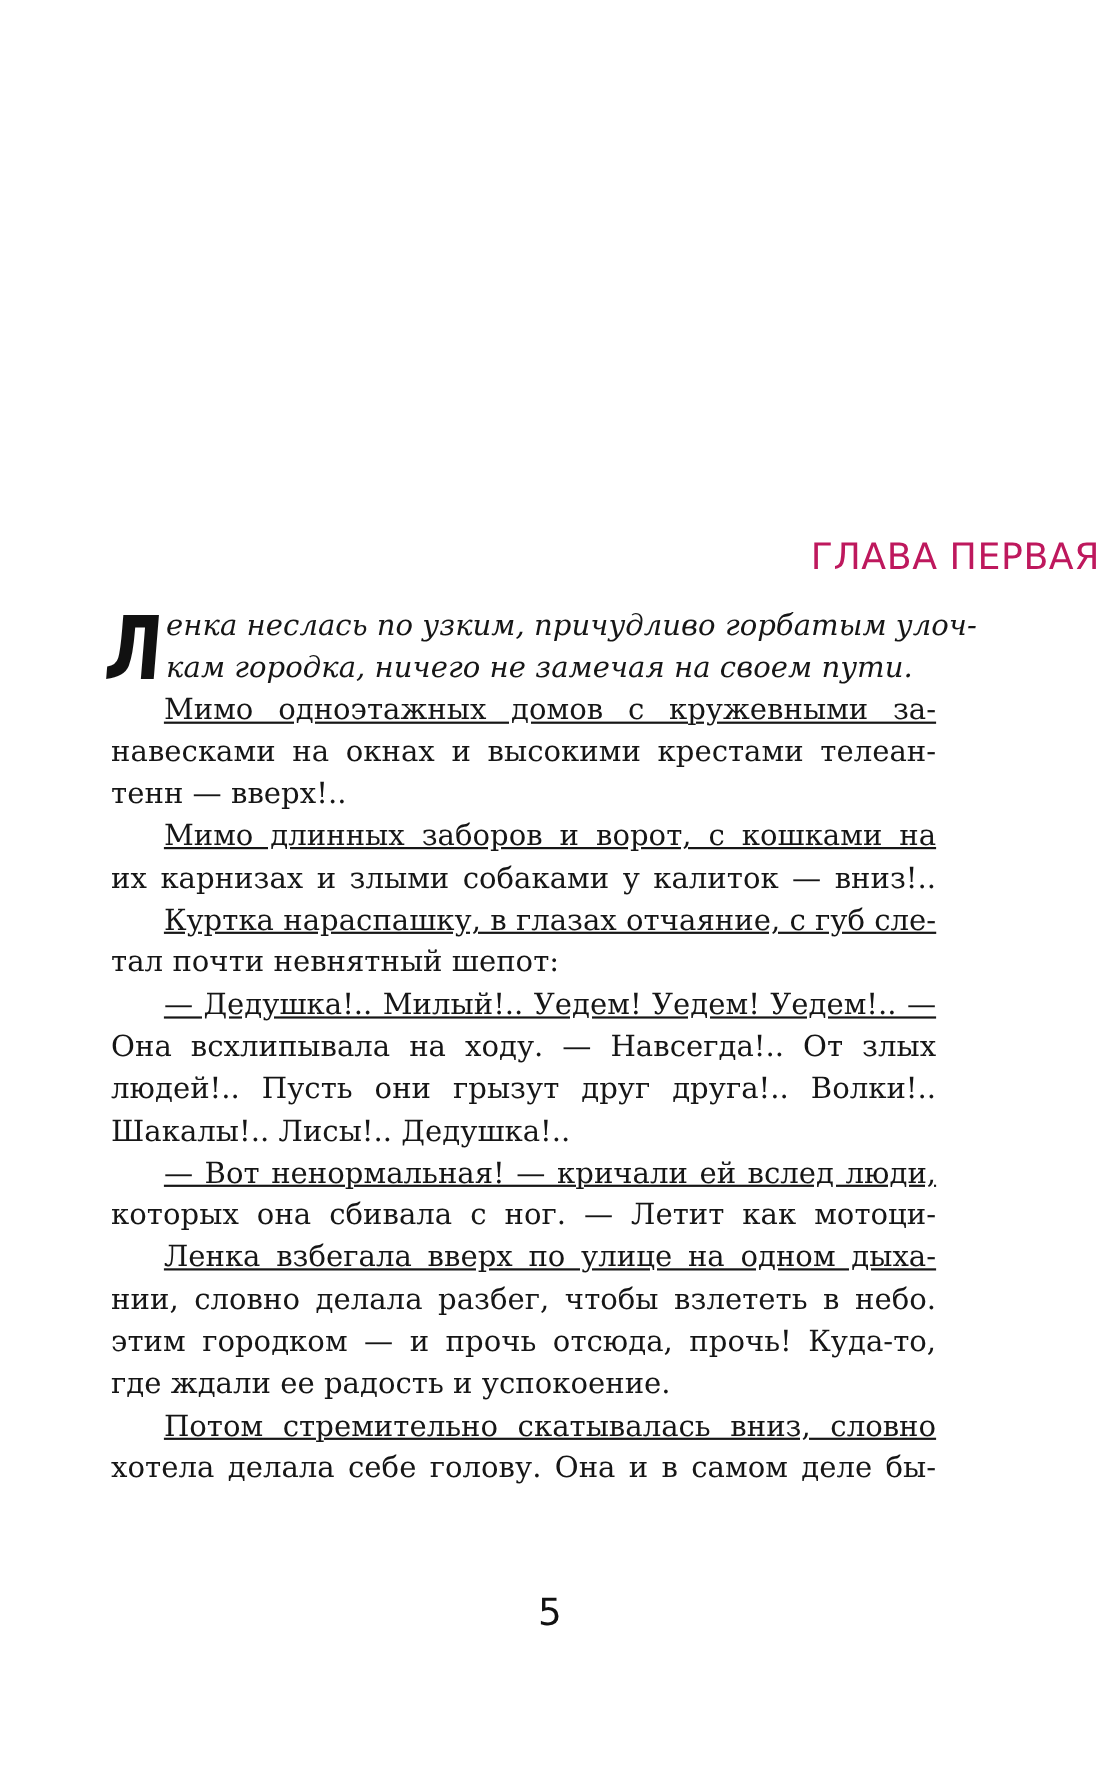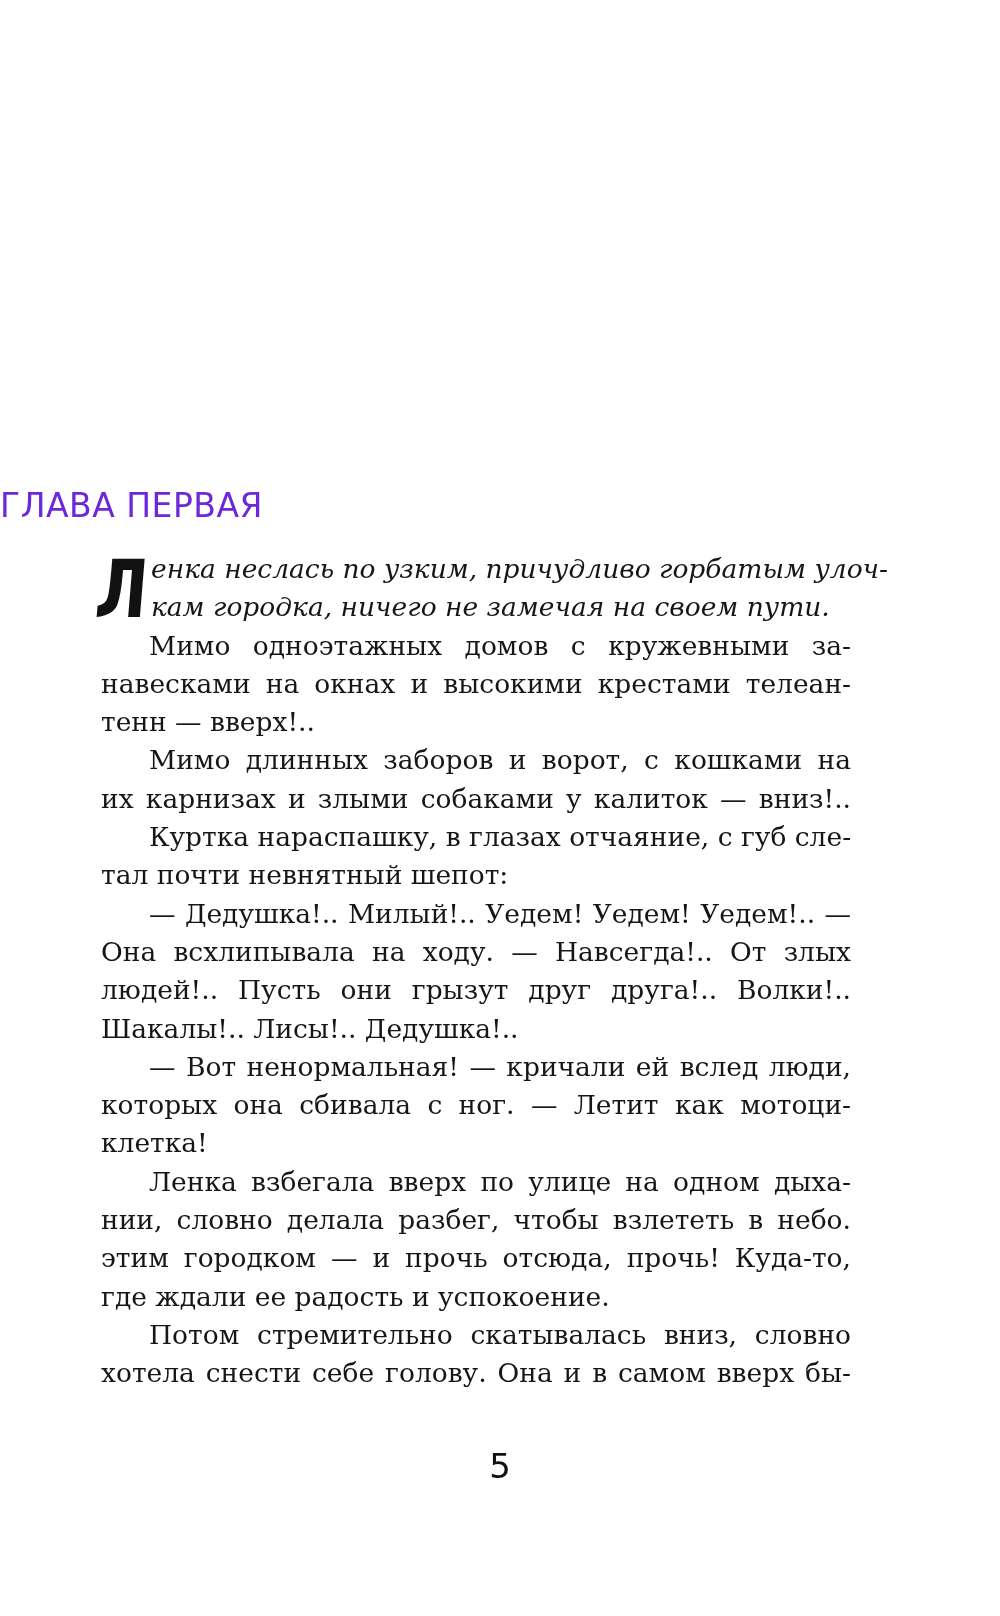--- a/index.html
+++ b/index.html
@@ -1,32 +1,32 @@
 <!DOCTYPE html>
 <html><head>
 <meta charset="utf-8">
 <style>
   html, body { margin: 0; padding: 0; background: #ffffff; }
   body { width: 1000px; height: 1616px; position: relative; overflow: hidden; }
   .page { position: absolute; left: 0; top: 0; width: 1000px; height: 1616px; background: #fff; }
   .chapter-title {
     position: absolute; left: 0; width: 1000px; top: 484px;
-    text-align: left;
+    text-align: right;
     font-family: "DejaVu Sans", sans-serif;
-    font-size: 33px; letter-spacing: 0.5px; color: #6d28d9;
+    font-size: 33px; letter-spacing: 0.5px; color: #be185d;
     line-height: 44px;
   }
   .body-text {
     position: absolute; left: 101px; top: 550px; width: 750px;
     font-family: "DejaVu Serif", serif;
     font-size: 26.5px; line-height: 38.3px; color: #161616;
   }
   .line { display: block; white-space: nowrap; height: 38.3px; }
   .line.just { text-align: justify; text-align-last: justify; }
-  .line.indent { padding-left: 48px; }
+  .line.indent { padding-left: 48px; text-decoration: underline; }
   .dropcap-wrap { position: relative; }
   .dropcap {
     position: absolute; left: -2px; top: 2px;
     font-family: "DejaVu Sans", sans-serif; font-weight: bold;
     font-size: 80px; line-height: 76px; color: #111;
     transform: scaleX(0.78) skewX(-6deg); transform-origin: left top;
   }
   .dropped { padding-left: 50px; font-style: italic; }
   .page-number {
     position: absolute; left: 0; width: 1000px; top: 1444px;
@@ -53,23 +53,22 @@
     <span class="line just indent">Мимо длинных заборов и ворот, с кошками на</span>
     <span class="line just">их карнизах и злыми собаками у калиток — вниз!..</span>
     <span class="line just indent">Куртка нараспашку, в глазах отчаяние, с губ сле-</span>
     <span class="line">тал почти невнятный шепот:</span>
     <span class="line just indent">— Дедушка!.. Милый!.. Уедем! Уедем! Уедем!.. —</span>
     <span class="line just">Она всхлипывала на ходу. — Навсегда!.. От злых</span>
     <span class="line just">людей!.. Пусть они грызут друг друга!.. Волки!..</span>
     <span class="line">Шакалы!.. Лисы!.. Дедушка!..</span>
     <span class="line just indent">— Вот ненормальная! — кричали ей вслед люди,</span>
     <span class="line just">которых она сбивала с ног. — Летит как мотоци-</span>
-    <span class="line">клетка!</span>
     <span class="line just indent">Ленка взбегала вверх по улице на одном дыха-</span>
     <span class="line just">нии, словно делала разбег, чтобы взлететь в небо.</span>
     <span class="line just">этим городком — и прочь отсюда, прочь! Куда-то,</span>
     <span class="line">где ждали ее радость и успокоение.</span>
     <span class="line just indent">Потом стремительно скатывалась вниз, словно</span>
-    <span class="line just">хотела снести себе голову. Она и в самом вверх бы-</span>
+    <span class="line just">хотела делала себе голову. Она и в самом деле бы-</span>
   </div>
 
   <div class="page-number">5</div>
 </div>
 
 </body></html>

